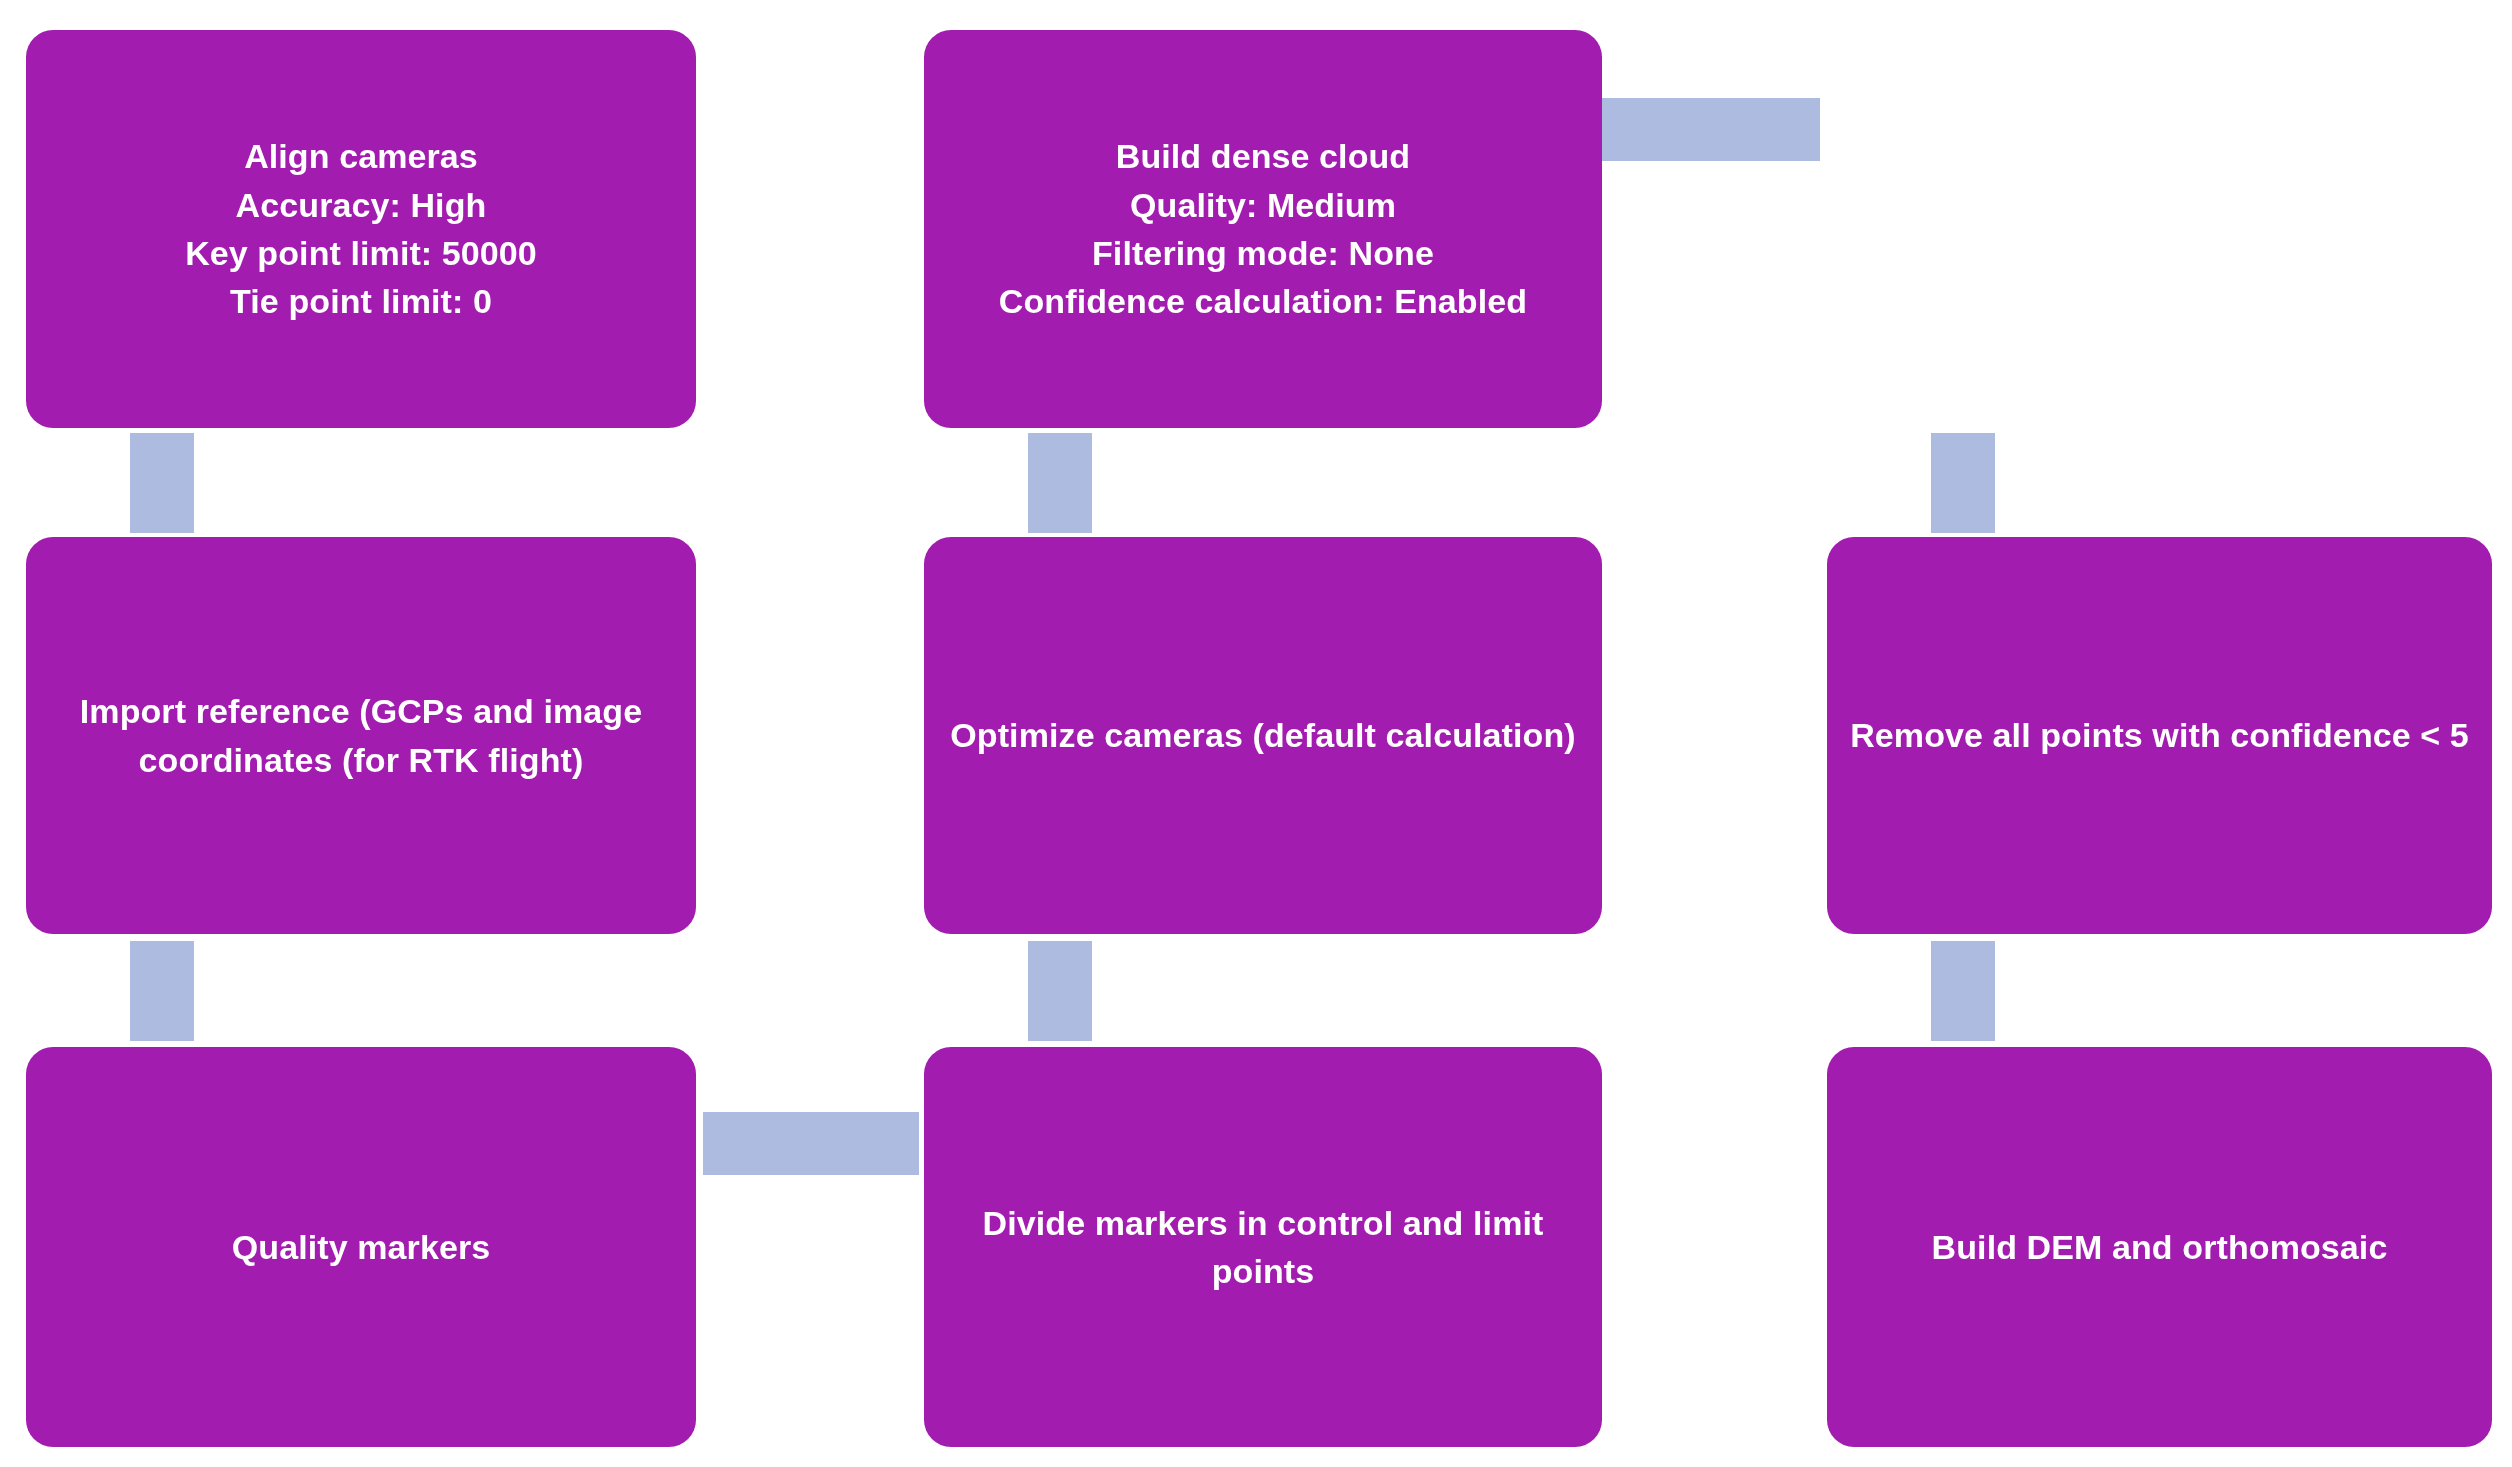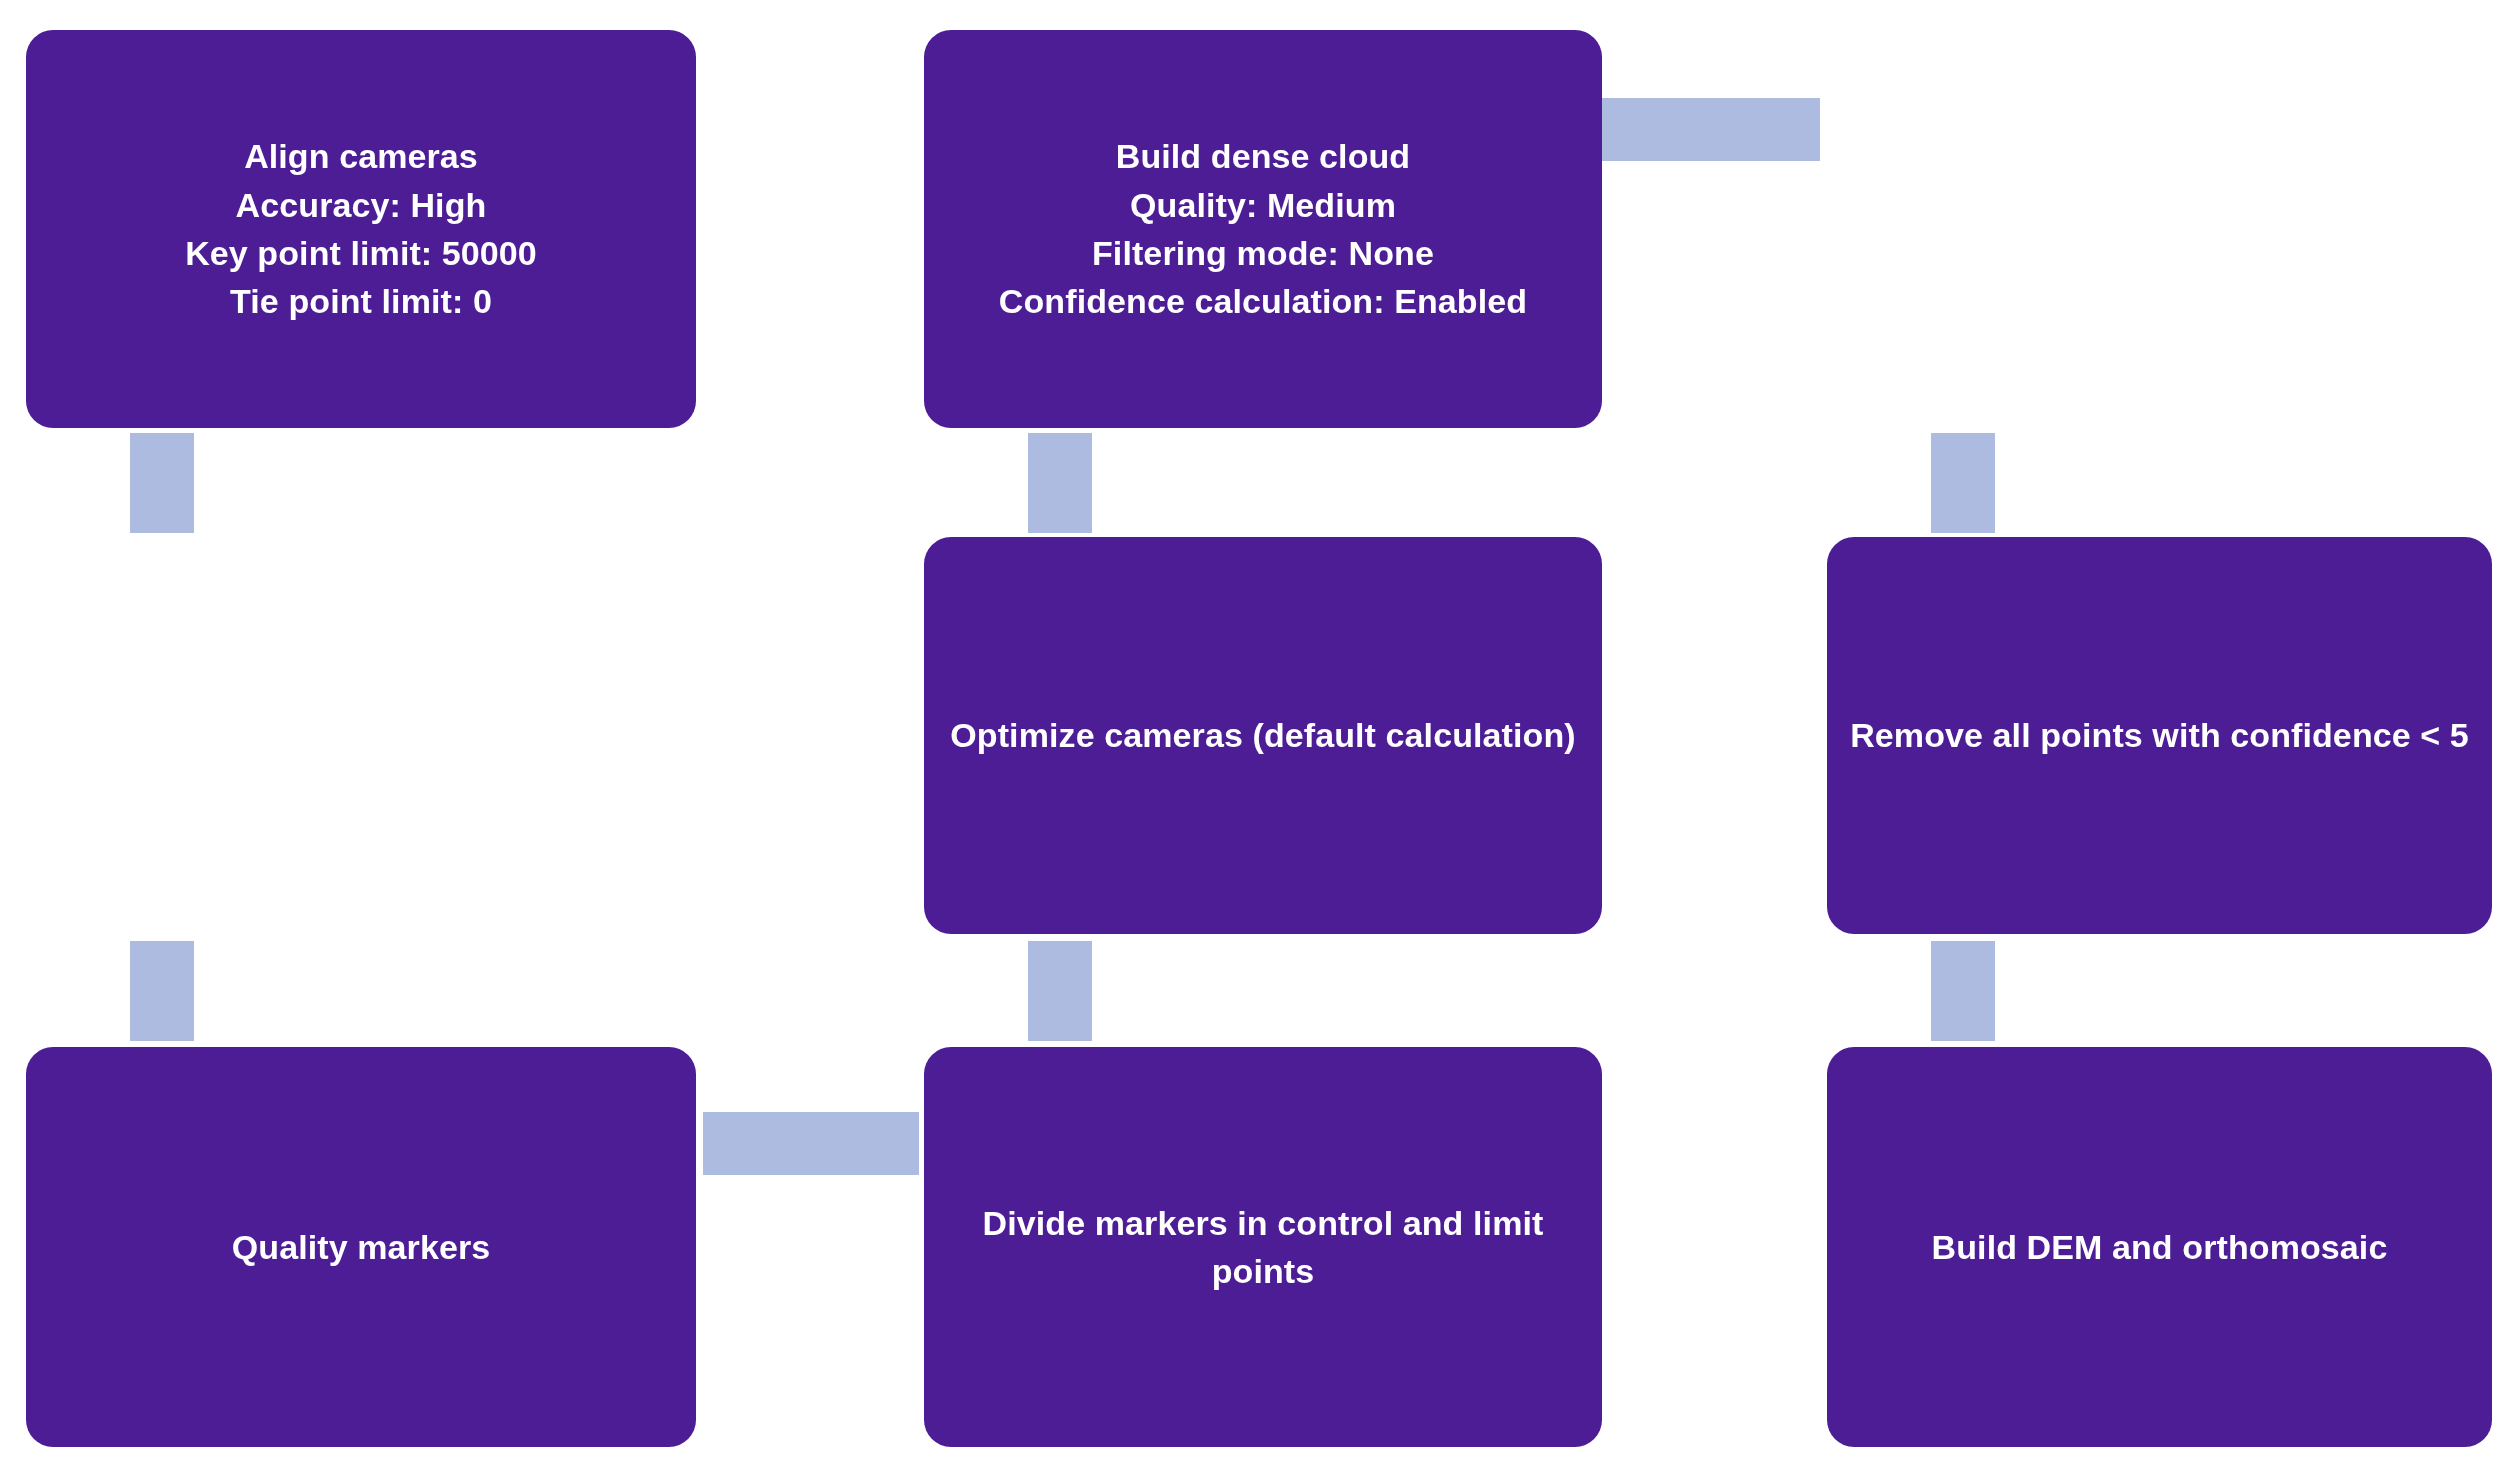--- a/index.html
+++ b/index.html
@@ -19,21 +19,21 @@
     position: absolute;
     left: 0;
     top: 0;
     width: 2512px;
     height: 1467px;
   }
 
   
   .node {
     position: absolute;
-    background: #4c1d95;
+    background: #a21caf;
     border-radius: 27px;
     display: flex;
     align-items: center;
     justify-content: center;
     box-sizing: border-box;
     padding: 14px 20.4px;
   }
   .node-text {
     color: #ffffff;
     text-align: center;
@@ -105,20 +105,23 @@
   </div>
 
   <div class="node col-2 row-1">
     <div class="node-text">Build dense cloud
 Quality: Medium
 Filtering mode: None
 Confidence calculation: Enabled</div>
   </div>
 
 
+  <div class="node col-1 row-2">
+    <div class="node-text">Import reference (GCPs and image coordinates (for RTK flight)</div>
+  </div>
 
   <div class="node col-2 row-2">
     <div class="node-text">Optimize cameras (default calculation)</div>
   </div>
 
   <div class="node col-3 row-2">
     <div class="node-text">Remove all points with confidence &lt; 5</div>
   </div>
 
   <div class="node col-1 row-3">

